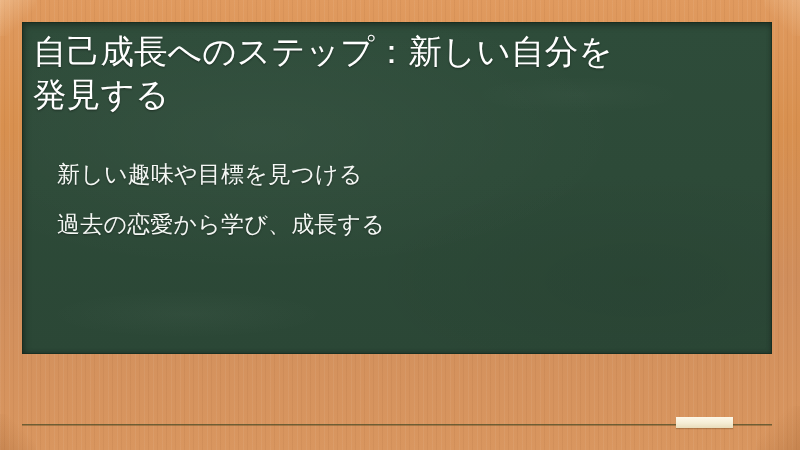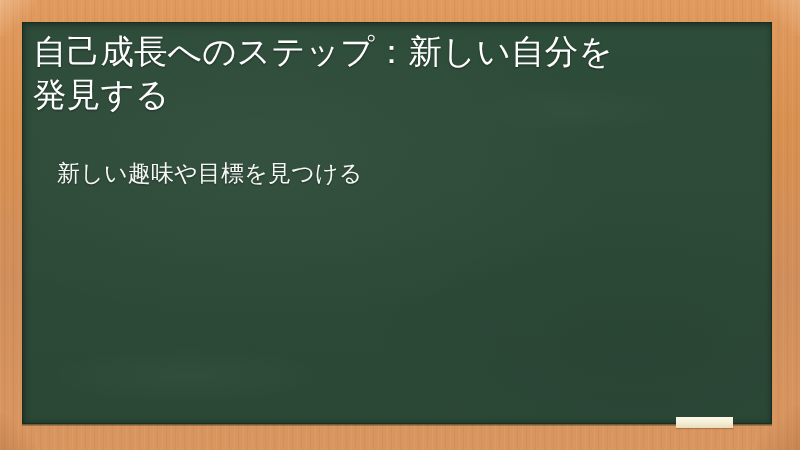--- a/index.html
+++ b/index.html
@@ -58,31 +58,30 @@
     right: 0; bottom: 0; width: 44px; height: 44px;
     background: linear-gradient(315deg, rgba(130,70,25,0.22), rgba(130,70,25,0) 62%);
   }
 
   
   #board {
     position: absolute;
     left: 22px;
     top: 22px;
     width: 750px;
-    height: 402px;
+    height: 332px;
     box-sizing: border-box;
     background:
       radial-gradient(ellipse 70% 60% at 32% 34%, rgba(255,255,255,0.035) 0%, rgba(255,255,255,0) 70%),
       radial-gradient(ellipse 55% 50% at 82% 78%, rgba(0,0,0,0.05) 0%, rgba(0,0,0,0) 70%),
       linear-gradient(180deg, #2e4c3a 0%, #2d4a38 45%, #2b4736 100%);
     box-shadow:
       inset 0 0 0 1px rgba(20,40,28,0.55),
       inset 2px 3px 7px rgba(0,0,0,0.34),
       inset -1px -1px 5px rgba(0,0,0,0.22);
-    font-family: Liberation Serif, serif;
   }
 
   
   .board-dust {
     position: absolute;
     inset: 0;
     pointer-events: none;
     background:
       radial-gradient(ellipse 26% 10% at 22% 88%, rgba(225,235,225,0.030), rgba(225,235,225,0) 72%),
       radial-gradient(ellipse 20% 8%  at 74% 22%, rgba(225,235,225,0.022), rgba(225,235,225,0) 72%);
@@ -157,20 +156,21 @@
 
   <div id="board">
     <div class="board-dust"></div>
 
     <div id="content">
       <h1 id="title">自己成長へのステップ：新しい自分を
 発見する</h1>
 
       <ul id="bullets">
         <li>新しい趣味や目標を見つける</li>
+        <li>過去の恋愛から学び、成長する</li>
       </ul>
     </div>
   </div>
 
   <div id="ledge-seam"></div>
   <div id="chalk"></div>
 
 </div>
 
 </body></html>

